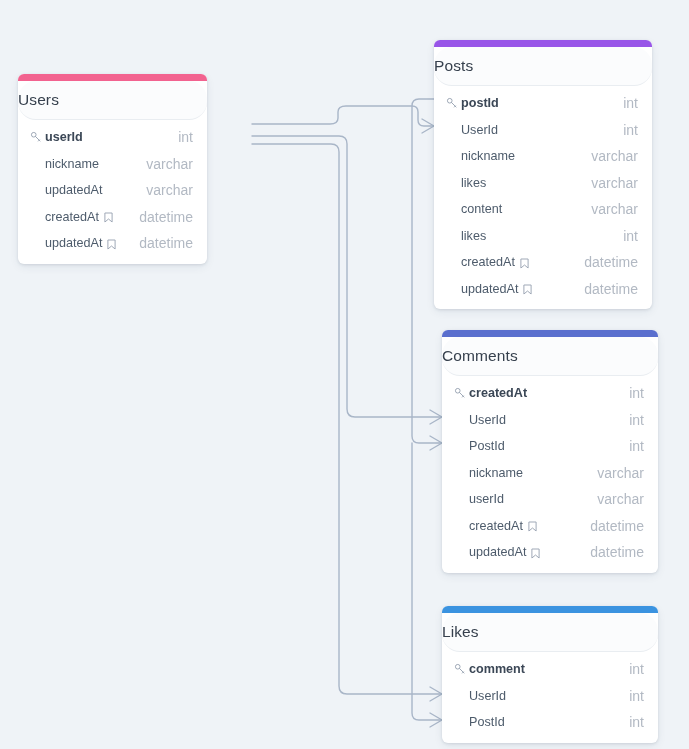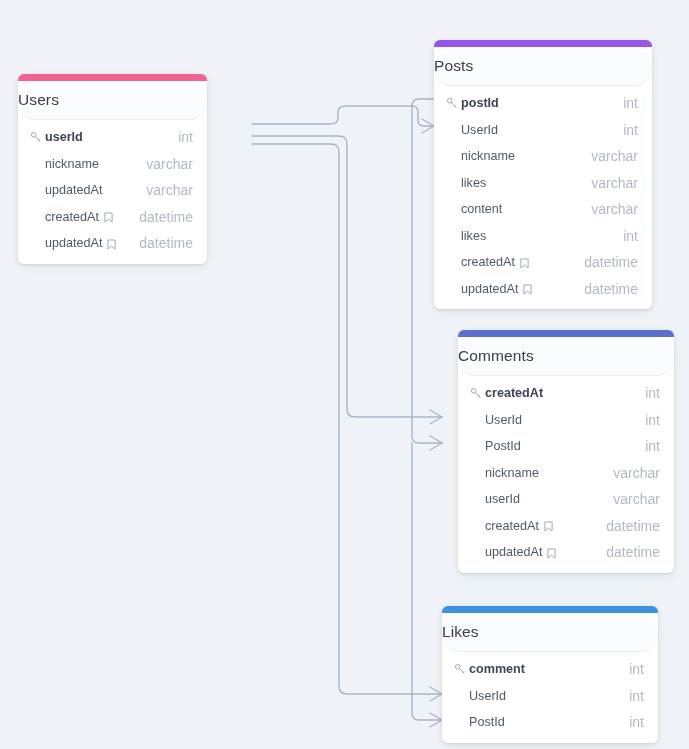--- a/index.html
+++ b/index.html
@@ -96,21 +96,21 @@
     width: 9px;
     height: 11px;
     flex: 0 0 9px;
     position: relative;
     top: 1px;
   }
 
   
   #tbl-users    { left: 18px;  top: 74px;  width: 189px; }
   #tbl-posts    { left: 434px; top: 40px;  width: 218px; }
-  #tbl-comments { left: 458px; top: 330px; width: 216px; }
+  #tbl-comments { left: 442px; top: 330px; width: 216px; }
   #tbl-likes    { left: 442px; top: 606px; width: 216px; }
 </style>
 </head>
 <body style="background: rgb(239, 243, 247);">
 
 <div id="canvas">
 
   <svg id="edges" viewBox="0 0 689 749" xmlns="http://www.w3.org/2000/svg">
     <g fill="none" stroke="#a9b6c8" stroke-width="1.4" stroke-linecap="round" stroke-linejoin="round">
 

